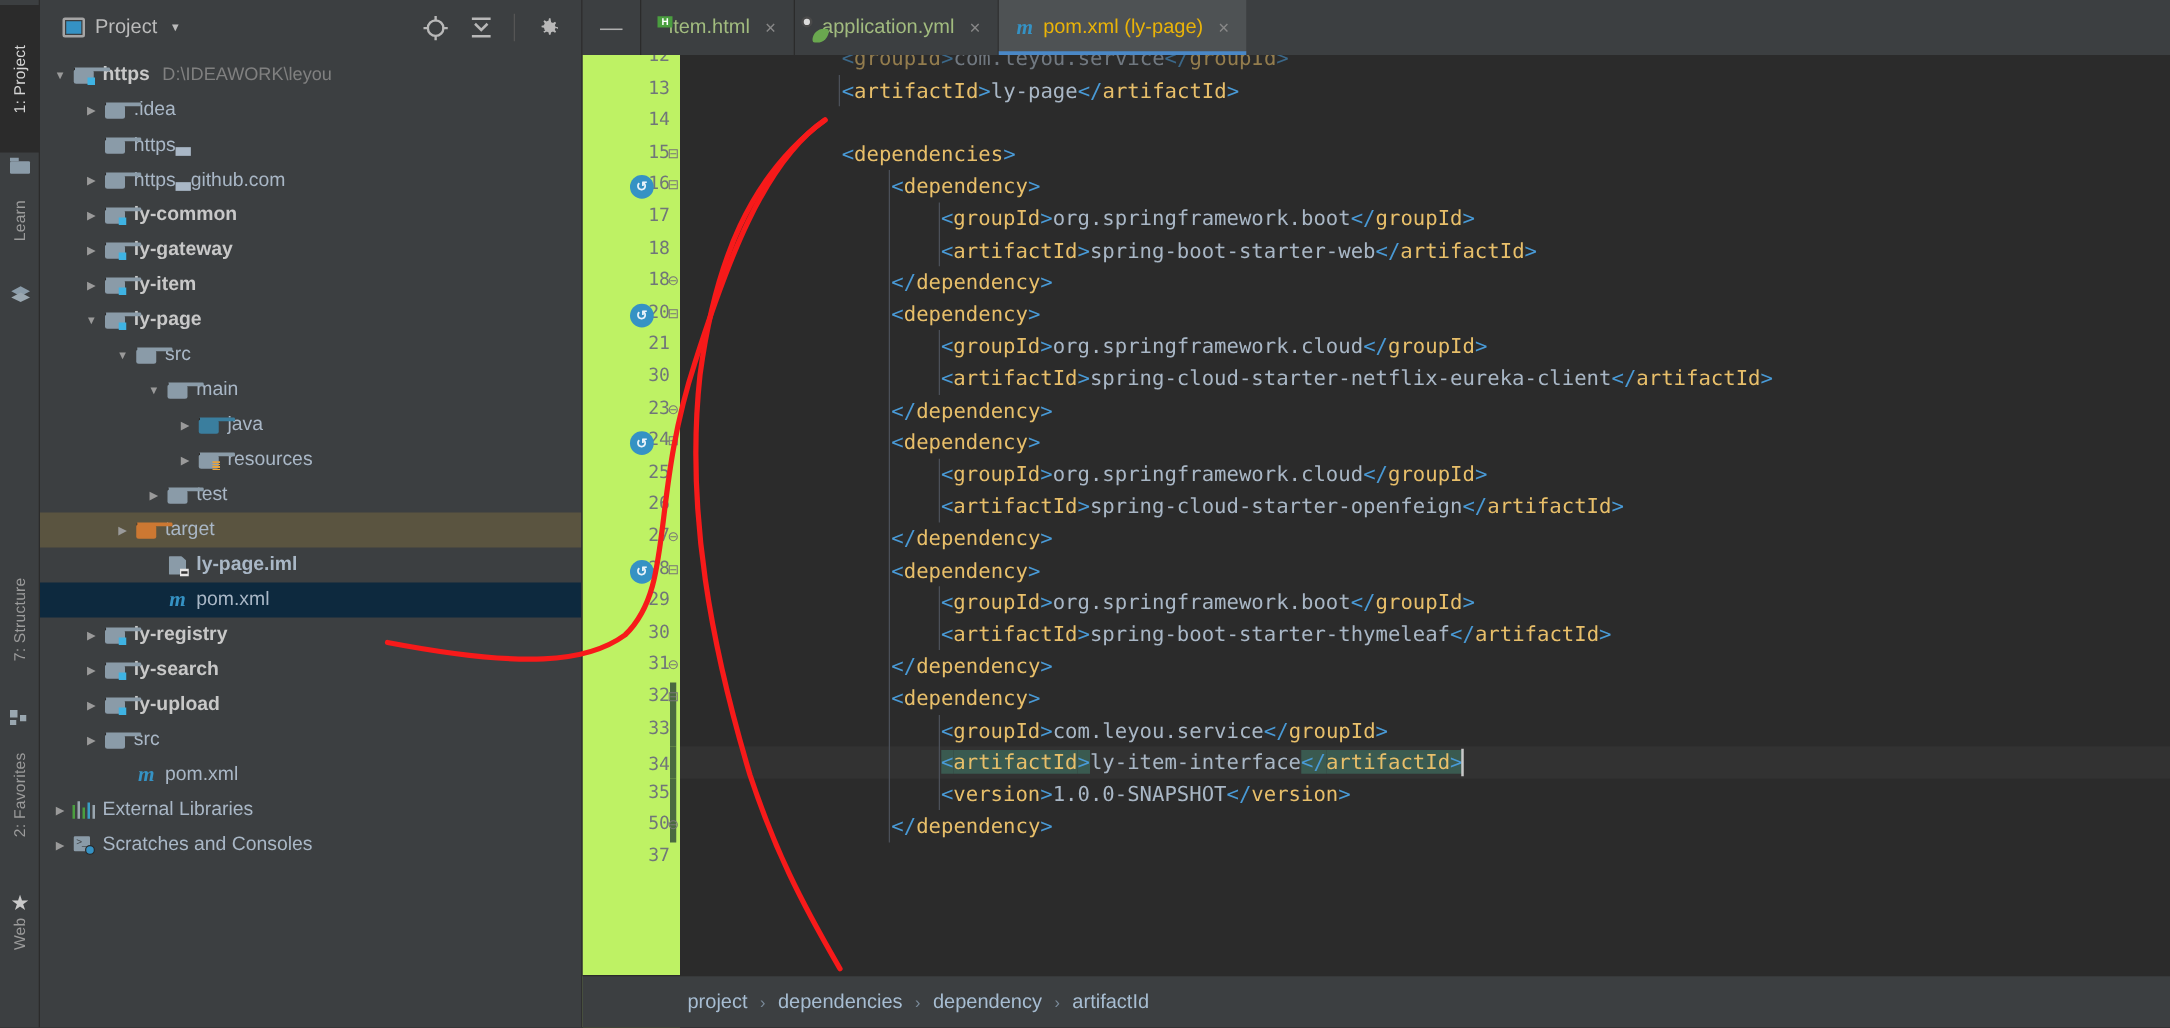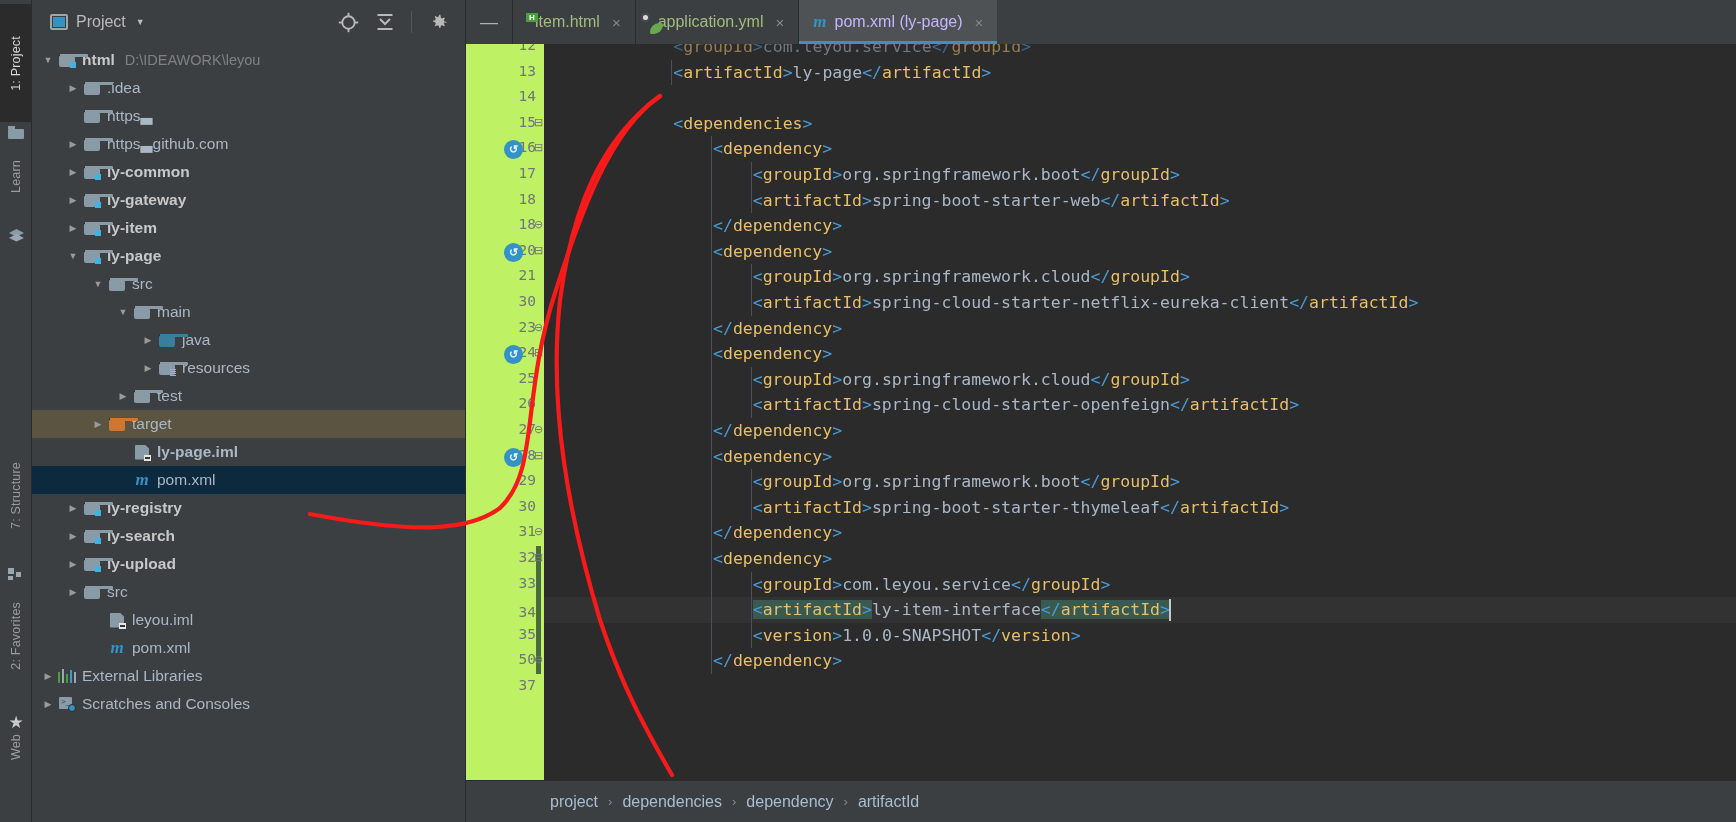--- a/index.html
+++ b/index.html
@@ -97,21 +97,21 @@
   .editor-area{ flex:1; display:flex; flex-direction:column; background:#2b2b2b; position:relative; }
   .tabbar{ height:44px; display:flex; align-items:stretch; background:#3c3f41; }
   .minbtn{ width:46px; display:flex; align-items:center; justify-content:center; color:#b0b0b0; font-size:18px;}
   .tab{
     display:flex; align-items:center; gap:8px; padding:0 14px;
     font-size:16px; color:#8fa05c; position:relative; border-left:1px solid #2b2b2b;
   }
   .tab .name{ color:#a2bc7f; }
   .tab .close{ color:#888; font-size:15px; margin-left:4px; }
   .tab.active{ background:#4e5254; }
-  .tab.active .name{ color:#c4b5fd; }
+  .tab.active .name{ color:#eab308; }
   .tab.active:after{ content:""; position:absolute; left:0; right:0; bottom:0; height:3px; background:#4a88c7; }
   .htmlico{ position:relative; width:15px;height:16px; }
   .htmlico .pg{position:absolute;inset:0;background:#9aa7b0;clip-path:polygon(0 0,68% 0,100% 28%,100% 100%,0 100%);}
   .htmlico .h{position:absolute;left:-1px;bottom:0;width:12px;height:9px;background:#4a9e3f;color:#fff;font-size:8px;line-height:9px;text-align:center;font-weight:bold;}
   .ymlico{ position:relative; width:17px;height:16px; }
   .ymlico .leaf{position:absolute;left:0;top:1px;width:13px;height:11px;background:#6aa84f;border-radius:10px 2px 10px 2px;}
   .ymlico .cir{position:absolute;right:0;bottom:0;width:9px;height:9px;border-radius:50%;background:#dcdcdc;border:2px solid #4a4a4a;}
 
   .editor-body{ flex:1; display:flex; position:relative; overflow:hidden; }
   .gutter{ width:78px; flex:0 0 78px; background:#bef264; position:relative; }
@@ -219,21 +219,21 @@
     <div class="tree" id="tree">
         <div class="row bold" style="padding-left: 8px;">
           <span class="arrow">▼</span>
           <span class="ico">
             <span class="fold">
               <span class="tab"></span>
               <span class="body"></span>
               <span class="badge"></span>
             </span>
           </span>
-          <span class="lbl">html</span>
+          <span class="lbl">https</span>
           <span class="sub">D:\IDEAWORK\leyou</span>
         </div>
         <div class="row" style="padding-left: 33px;">
           <span class="arrow">▶</span>
           <span class="ico">
             <span class="fold">
               <span class="tab"></span>
               <span class="body"></span>
             </span>
           </span>
@@ -416,30 +416,20 @@
         </div>
         <div class="row" style="padding-left: 33px;">
           <span class="arrow">▶</span>
           <span class="ico">
             <span class="fold">
               <span class="tab"></span>
               <span class="body"></span>
             </span>
           </span>
           <span class="lbl">src</span>
-        </div>
-        <div class="row" style="padding-left: 58px;">
-          <span class="arrow none"></span>
-          <span class="ico">
-            <span class="iml">
-              <span class="pg"></span>
-              <span class="dot"></span>
-            </span>
-          </span>
-          <span class="lbl">leyou.iml</span>
         </div>
         <div class="row" style="padding-left: 58px;">
           <span class="arrow none"></span>
           <span class="ico">
             <span class="mico">m</span>
           </span>
           <span class="lbl">pom.xml</span>
         </div>
         <div class="row" style="padding-left: 8px;">
           <span class="arrow">▶</span>

